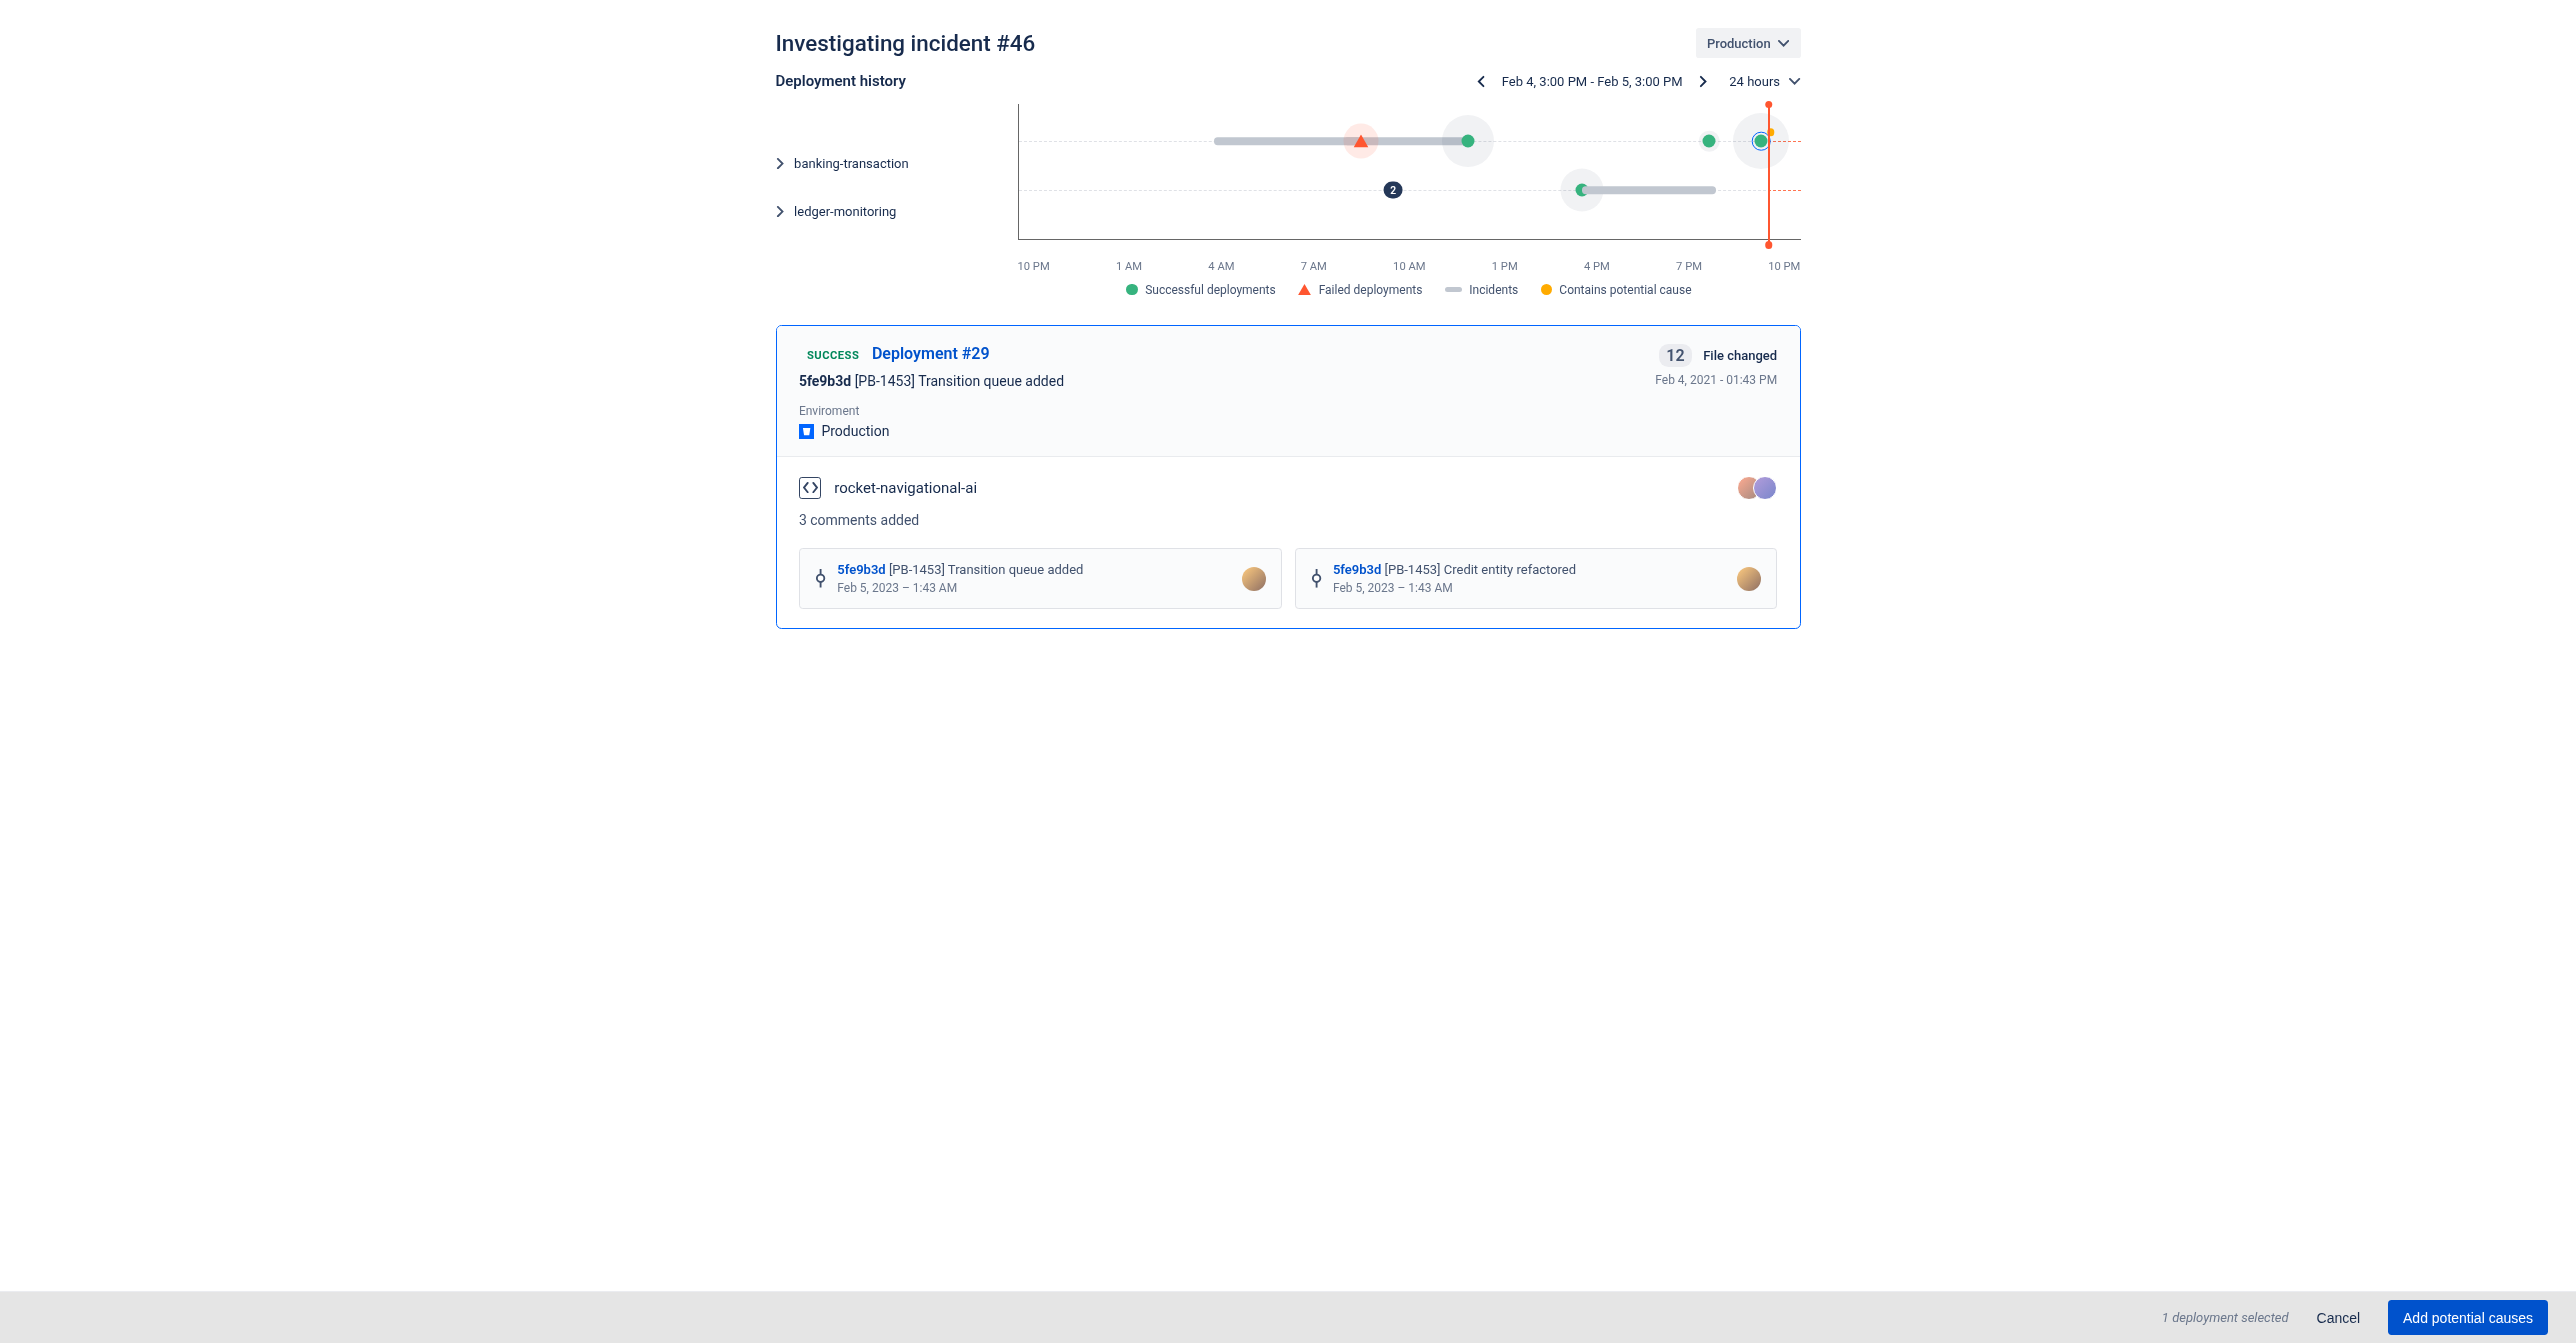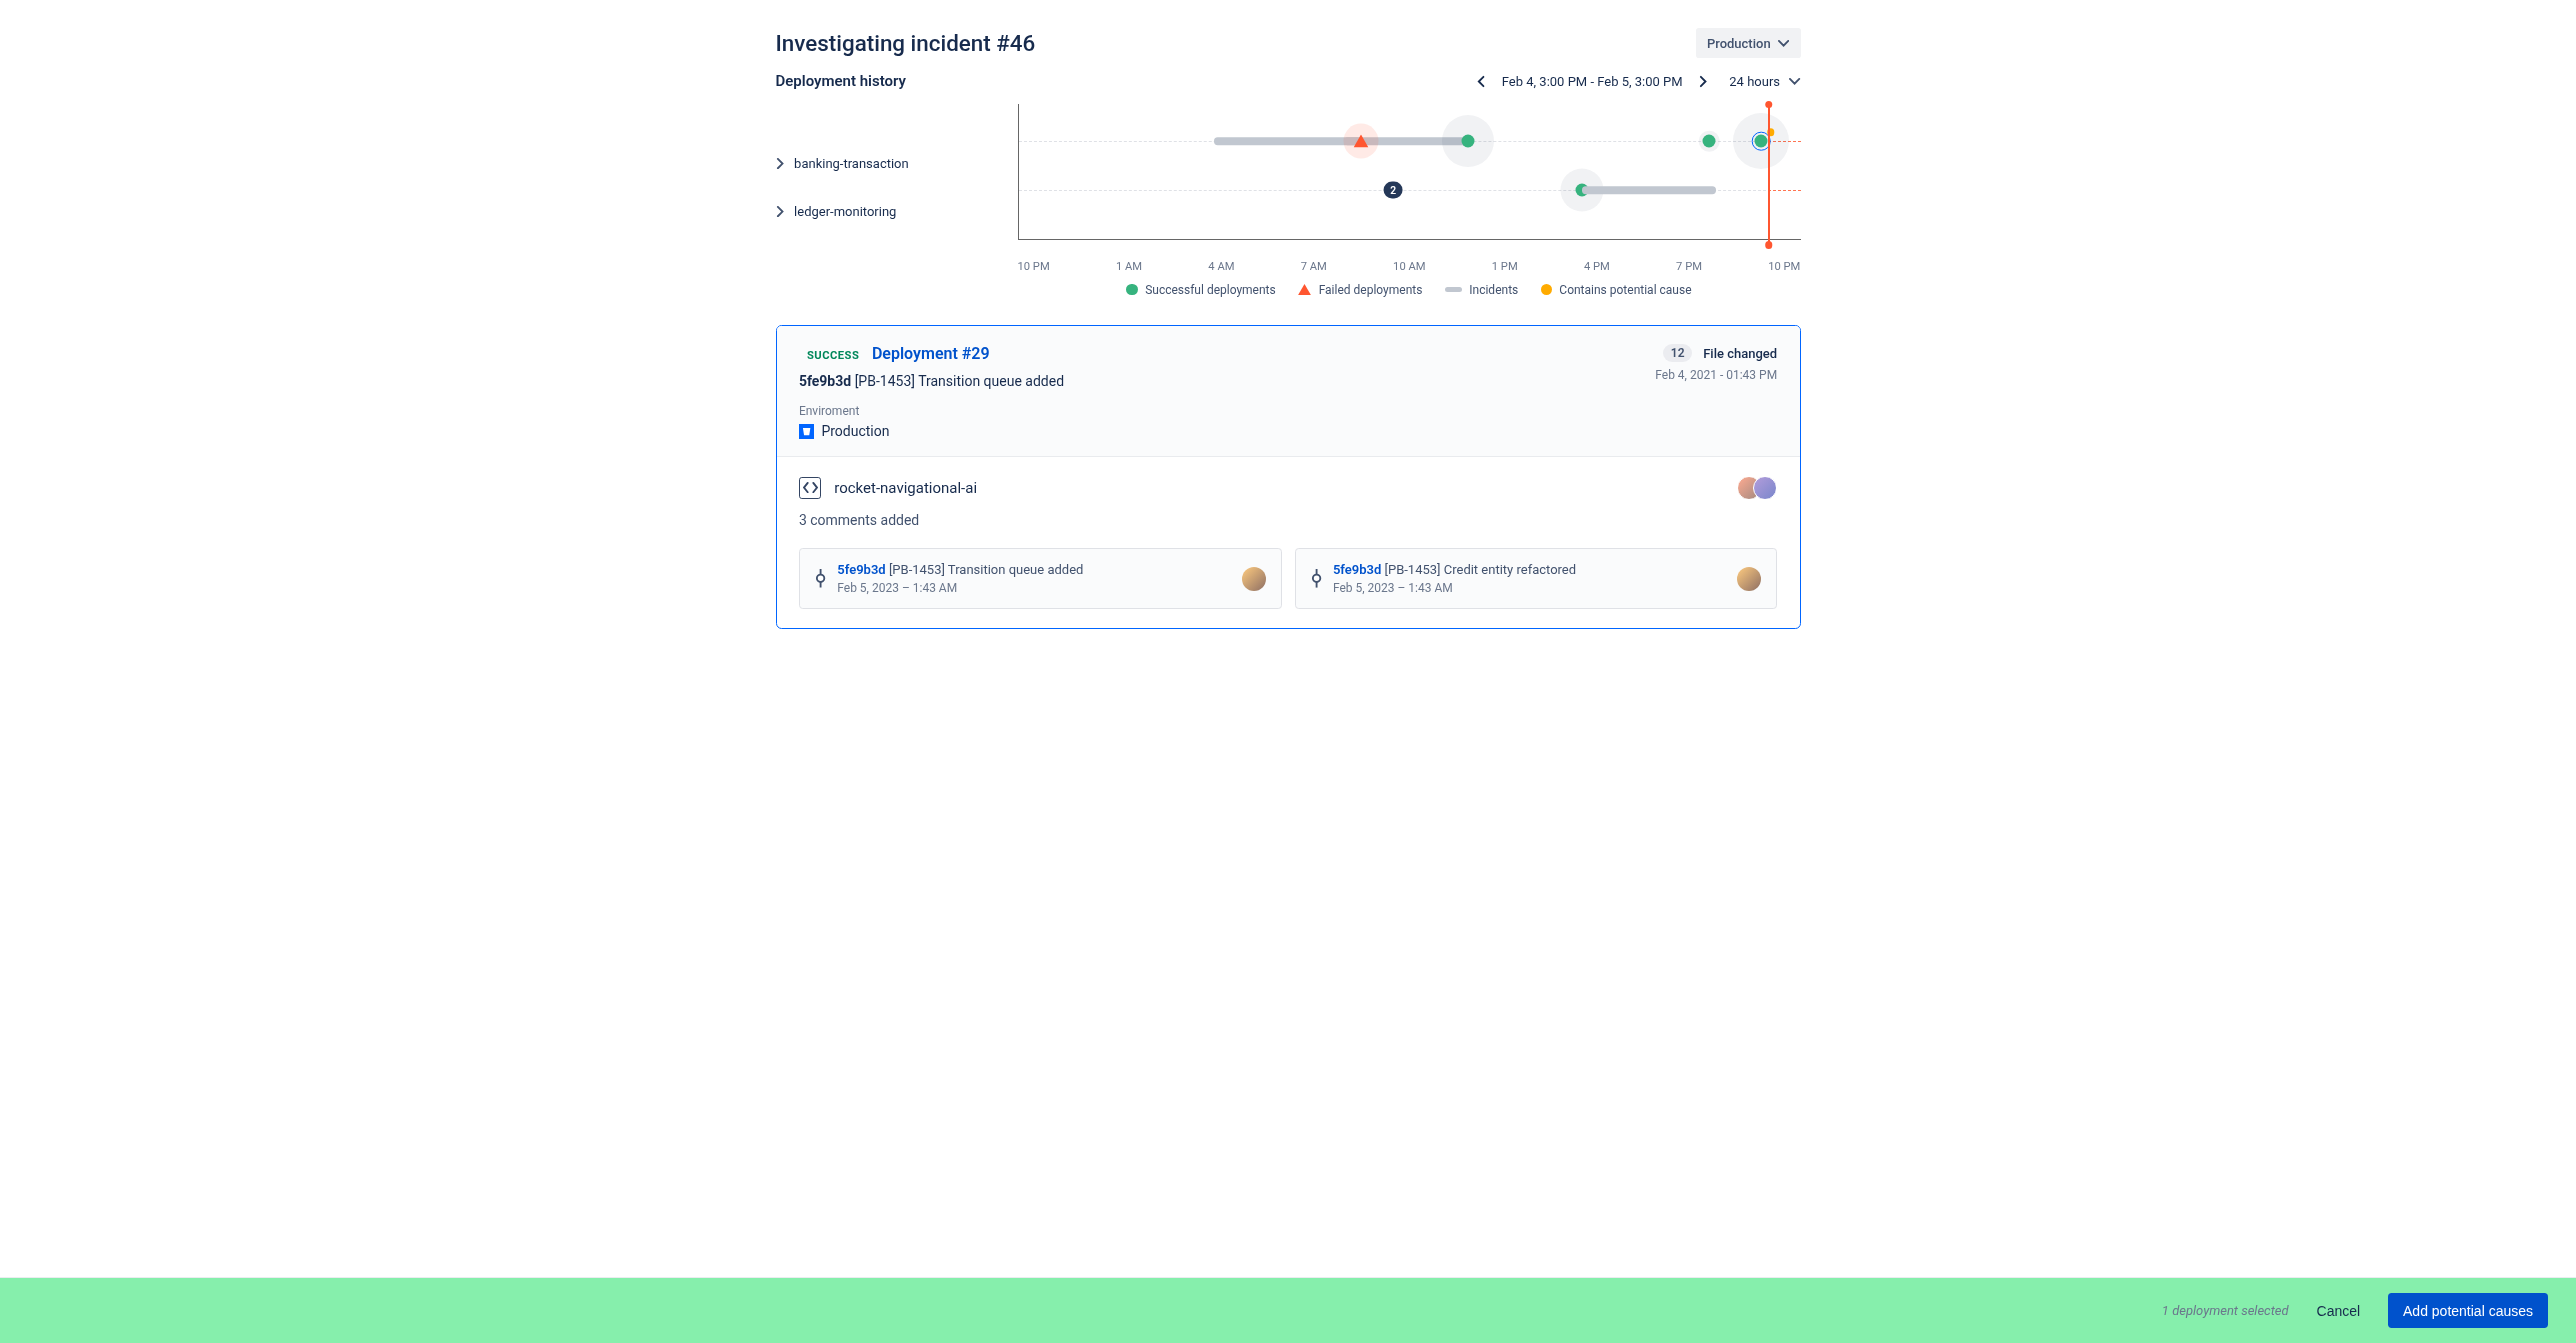--- a/index.html
+++ b/index.html
@@ -55,21 +55,21 @@
   
   .detail { border:1.9px solid #0065FF; border-radius:5.6px; overflow:hidden;}
   .detail-head { background:#FAFBFC; padding:18.6px 22.4px 17px 22.4px; border-bottom:0.9px solid #E9EBEE;}
   .detail-head-top { display:flex; justify-content:space-between; align-items:flex-start;}
   .badge-success { color:#00875A; font-weight:700; font-size:11.2px; letter-spacing:0.5px;margin-left:8px;}
   .deploy-link { color:#0052CC; font-weight:600; font-size:16px; margin-left:9.3px;}
   .commit-line { margin-top:9.3px; font-size:14px;}
   .commit-hash { font-weight:700;}
   .meta-right { text-align:right;}
   .filecount-wrap{display:flex;align-items:center;gap:11.2px;justify-content:flex-end;}
-  .count-badge{background:#EBECF0;color:#42526E;font-weight:600;border-radius:9.3px;padding:1.9px 7.5px;font-size:12px;}
+  .count-badge{background:#EBECF0;color:#42526E;font-weight:600;border-radius:9.3px;padding:1.9px 7.5px;font-size:16px;}
   .file-label{font-weight:500;color:#172B4D;}
   .timestamp{color:#6B778C;font-size:12px;margin-top:5.6px;}
   .env-label{color:#6B778C;font-size:12px;margin-top:15px;}
   .env-value{display:flex;align-items:center;gap:7.5px;margin-top:5.6px;font-size:14px;}
   .env-icon{width:15px;height:15px;background:#0065FF;display:inline-flex;align-items:center;justify-content:center;}
   .detail-body{padding:18.6px 22.4px;}
   .repo-row{display:flex;align-items:center;justify-content:space-between;}
   .repo-left{display:flex;align-items:center;gap:13px;}
   .repo-icon{width:22.4px;height:22.4px;border:1.9px solid #344563;border-radius:2.8px;display:flex;align-items:center;justify-content:center;}
   .avatars{display:flex;}
@@ -77,21 +77,21 @@
   .avatar.sm{width:24px;height:24px;margin:0;border:none;}
   .comments-added{color:#42526E;margin-top:12px;font-size:14px;}
   .commit-grid{display:grid;grid-template-columns:1fr 1fr;gap:13px;margin-top:20.5px;}
   .commit-card{border:0.9px solid #DFE1E6;border-radius:3.7px;background:#FAFBFC;padding:13px 15px;display:flex;align-items:center;gap:11.2px;cursor:pointer;}
   .commit-card-main{flex:1;}
   .commit-card .hash{color:#0052CC;font-weight:600;}
   .commit-card .ticket{color:#42526E;}
   .commit-date{color:#6B778C;font-size:12px;margin-top:3.7px;}
   .commit-node svg{display:block;}
   
-  .footer{position:fixed;bottom:0;left:0;right:0;background:#86efac;border-top:0.9px solid #EBECF0;padding:15px 28px;display:flex;justify-content:flex-end;align-items:center;gap:18.6px;}
+  .footer{position:fixed;bottom:0;left:0;right:0;background:#e5e5e5;border-top:0.9px solid #EBECF0;padding:8px 28px;display:flex;justify-content:flex-end;align-items:center;gap:18.6px;}
   .footer-status{color:#6B778C;font-style:italic;font-size:13px;}
   .btn-subtle{background:none;border:none;font-weight:500;color:#172B4D;cursor:pointer;font-size:14px;padding:7.5px 9.3px;}
   .btn-primary{background:#0052CC;color:#fff;border:none;border-radius:3.7px;font-weight:500;font-size:14px;padding:9.3px 15px;cursor:pointer;}
 </style>
 </head>
 <body>
 
 <div class="container">
 
   <div class="header-row">

